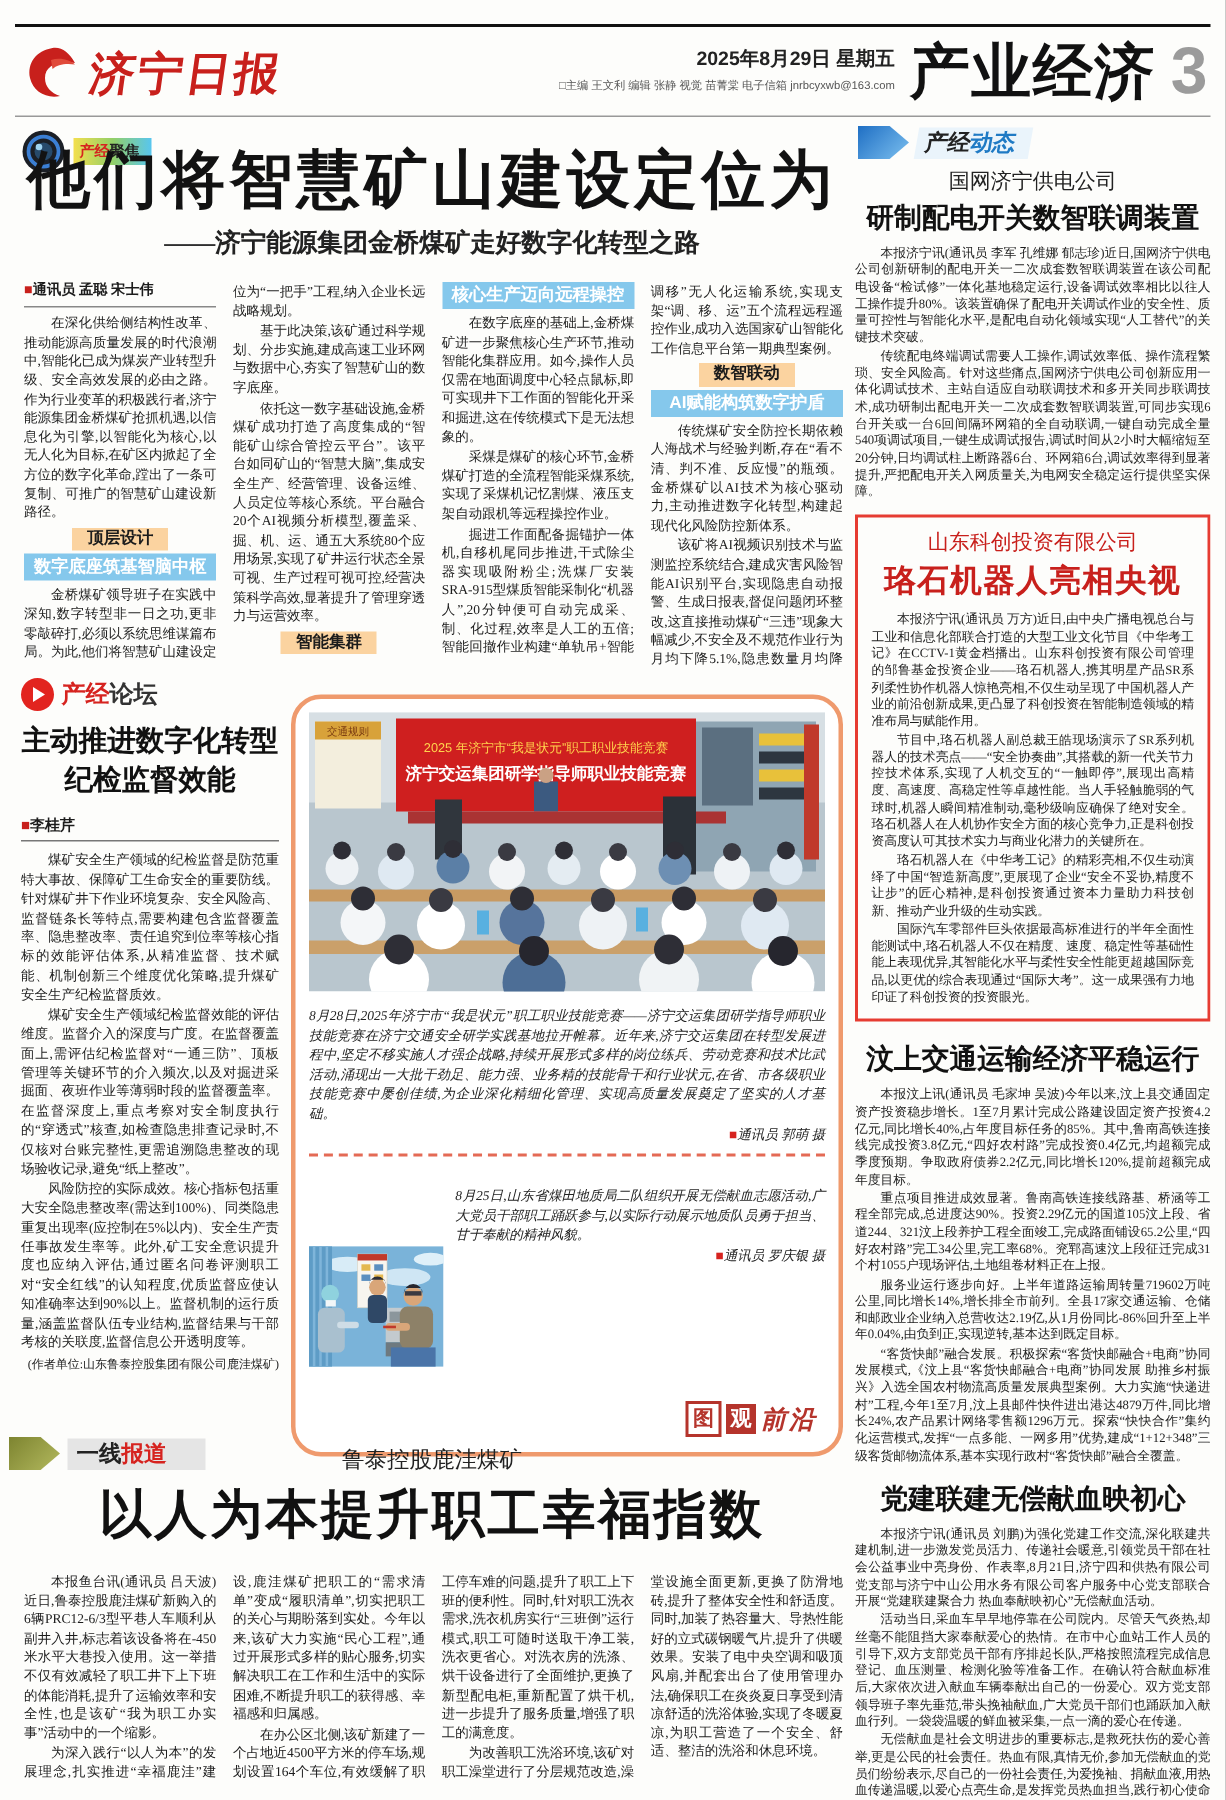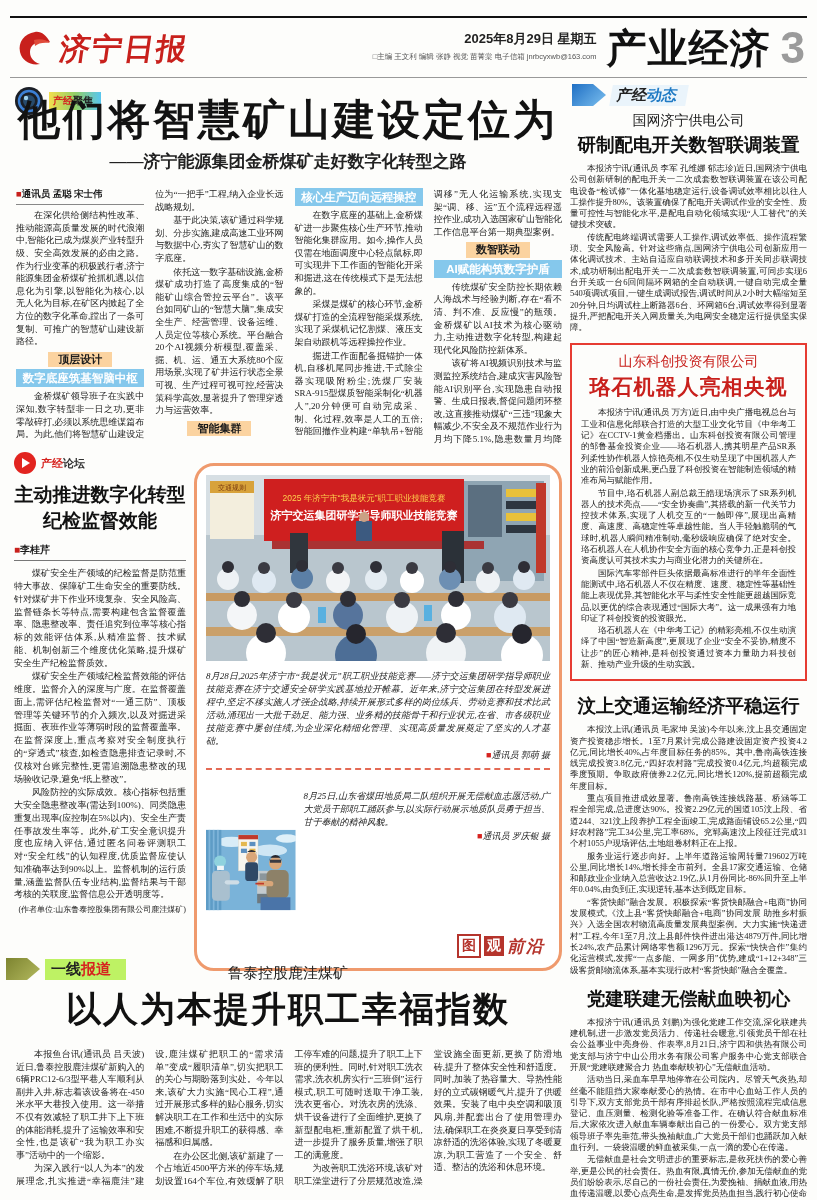--- a/index.html
+++ b/index.html
@@ -26,24 +26,24 @@
   .focus-label{background:linear-gradient(90deg,#f3df4e,#93cf67,#58c6ef);padding:2px 8px 2px 4px;font-size:10px;}
   .focus-label .r{color:#d6231f;} .focus-label .d{color:#222;}
   .lens{width:30px;height:30px;}
   .badge-news{position:absolute;left:572px;top:84px;}
   .news-arrow{width:34px;height:22px;background:linear-gradient(135deg,#1f6fc4,#7cc0ef);clip-path:polygon(0 0,62% 0,100% 50%,62% 100%,0 100%);}
   .news-label{background:#eaf4fb;padding:1px 10px 1px 6px;font-size:15px;transform:skewX(-10deg);}
   .news-label .d{color:#222;} .news-label .b{color:#1f7ac4;}
   .badge-forum{position:absolute;left:14px;top:452px;}
   .forum-dot{width:22px;height:22px;border-radius:50%;background:#e2241f;position:relative;}
   .forum-dot:after{content:"";position:absolute;left:8px;top:6px;border-left:8px solid #fff;border-top:5px solid transparent;border-bottom:5px solid transparent;}
-  .forum-label{font-size:11px;} .forum-label .r{color:#d6231f;} .forum-label .d{color:#333;}
+  .forum-label{font-size:16px;} .forum-label .r{color:#d6231f;} .forum-label .d{color:#333;}
   .badge-front{position:absolute;left:6px;top:958px;}
   .front-arrow{width:34px;height:22px;background:linear-gradient(135deg,#7d8430,#b3b95e);clip-path:polygon(0 0,62% 0,100% 50%,62% 100%,0 100%);}
-  .front-label{background:#bef264;padding:1px 15px 1px 6px;font-size:15px;}
+  .front-label{background:#e5e5e5;padding:1px 26px 1px 6px;font-size:15px;}
   .front-label .d{color:#222;} .front-label .r{color:#d6231f;}
 
   
   .headline{position:absolute;left:14px;top:92px;width:548px;text-align:center;font-family:"Liberation Sans",sans-serif;
             font-size:42px;font-weight:900;letter-spacing:3px;color:#121212;}
   .subhead{position:absolute;left:14px;top:150px;width:548px;text-align:center;font-size:17px;font-weight:bold;color:#222;}
   .main-body{position:absolute;left:16px;top:188px;width:546px;height:258px;overflow:hidden;
              column-count:4;column-gap:11px;font-size:9px;line-height:1.4;text-align:justify;}
   .main-body p{margin:0 0 1px;text-indent:2em;}
   .byline{font-size:9.5px;font-weight:bold;border-bottom:1px solid #888;padding-bottom:3px;margin-bottom:4px;text-indent:0;}
@@ -305,22 +305,22 @@
         <p>本报济宁讯(通讯员 李军 孔维娜 郁志珍)近日,国网济宁供电公司创新研制的配电开关一二次成套数智联调装置在该公司配电设备“检试修”一体化基地稳定运行,设备调试效率相比以往人工操作提升80%。该装置确保了配电开关调试作业的安全性、质量可控性与智能化水平,是配电自动化领域实现“人工替代”的关键技术突破。</p>
         <p>传统配电终端调试需要人工操作,调试效率低、操作流程繁琐、安全风险高。针对这些痛点,国网济宁供电公司创新应用一体化调试技术、主站自适应自动联调技术和多开关同步联调技术,成功研制出配电开关一二次成套数智联调装置,可同步实现6台开关或一台6回间隔环网箱的全自动联调,一键自动完成全量540项调试项目,一键生成调试报告,调试时间从2小时大幅缩短至20分钟,日均调试柱上断路器6台、环网箱6台,调试效率得到显著提升,严把配电开关入网质量关,为电网安全稳定运行提供坚实保障。</p>
       </div>
     </div>
     <div class="redbox">
       <div class="sb-company">山东科创投资有限公司</div>
       <div class="sb-title">珞石机器人亮相央视</div>
       <div class="sb-body">
         <p>本报济宁讯(通讯员 万方)近日,由中央广播电视总台与工业和信息化部联合打造的大型工业文化节目《中华考工记》在CCTV-1黄金档播出。山东科创投资有限公司管理的邹鲁基金投资企业——珞石机器人,携其明星产品SR系列柔性协作机器人惊艳亮相,不仅生动呈现了中国机器人产业的前沿创新成果,更凸显了科创投资在智能制造领域的精准布局与赋能作用。</p>
         <p>节目中,珞石机器人副总裁王皓现场演示了SR系列机器人的技术亮点——“安全协奏曲”,其搭载的新一代关节力控技术体系,实现了人机交互的“一触即停”,展现出高精度、高速度、高稳定性等卓越性能。当人手轻触脆弱的气球时,机器人瞬间精准制动,毫秒级响应确保了绝对安全。珞石机器人在人机协作安全方面的核心竞争力,正是科创投资高度认可其技术实力与商业化潜力的关键所在。</p>
+        <p>珞石机器人在《中华考工记》的精彩亮相,不仅生动演绎了中国“智造新高度”,更展现了企业“安全不妥协,精度不让步”的匠心精神,是科创投资通过资本力量助力科技创新、推动产业升级的生动实践。</p>
         <p>国际汽车零部件巨头依据最高标准进行的半年全面性能测试中,珞石机器人不仅在精度、速度、稳定性等基础性能上表现优异,其智能化水平与柔性安全性能更超越国际竞品,以更优的综合表现通过“国际大考”。这一成果强有力地印证了科创投资的投资眼光。</p>
-        <p>珞石机器人在《中华考工记》的精彩亮相,不仅生动演绎了中国“智造新高度”,更展现了企业“安全不妥协,精度不让步”的匠心精神,是科创投资通过资本力量助力科技创新、推动产业升级的生动实践。</p>
       </div>
     </div>
     <div class="sb-art">
       <div class="sb-title">汶上交通运输经济平稳运行</div>
       <div class="sb-body">
         <p>本报汶上讯(通讯员 毛家坤 吴波)今年以来,汶上县交通固定资产投资稳步增长。1至7月累计完成公路建设固定资产投资4.2亿元,同比增长40%,占年度目标任务的85%。其中,鲁南高铁连接线完成投资3.8亿元,“四好农村路”完成投资0.4亿元,均超额完成季度预期。争取政府债券2.2亿元,同比增长120%,提前超额完成年度目标。</p>
         <p>重点项目推进成效显著。鲁南高铁连接线路基、桥涵等工程全部完成,总进度达90%。投资2.29亿元的国道105汶上段、省道244、321汶上段养护工程全面竣工,完成路面铺设65.2公里,“四好农村路”完工34公里,完工率68%。兖郓高速汶上段征迁完成31个村1055户现场评估,土地组卷材料正在上报。</p>
         <p>服务业运行逐步向好。上半年道路运输周转量719602万吨公里,同比增长14%,增长排全市前列。全县17家交通运输、仓储和邮政业企业纳入总营收达2.19亿,从1月份同比-86%回升至上半年0.04%,由负到正,实现逆转,基本达到既定目标。</p>
         <p>“客货快邮”融合发展。积极探索“客货快邮融合+电商”协同发展模式,《汶上县“客货快邮融合+电商”协同发展 助推乡村振兴》入选全国农村物流高质量发展典型案例。大力实施“快递进村”工程,今年1至7月,汶上县邮件快件进出港达4879万件,同比增长24%,农产品累计网络零售额1296万元。探索“快快合作”集约化运营模式,发挥“一点多能、一网多用”优势,建成“1+12+348”三级客货邮物流体系,基本实现行政村“客货快邮”融合全覆盖。</p>
       </div>

